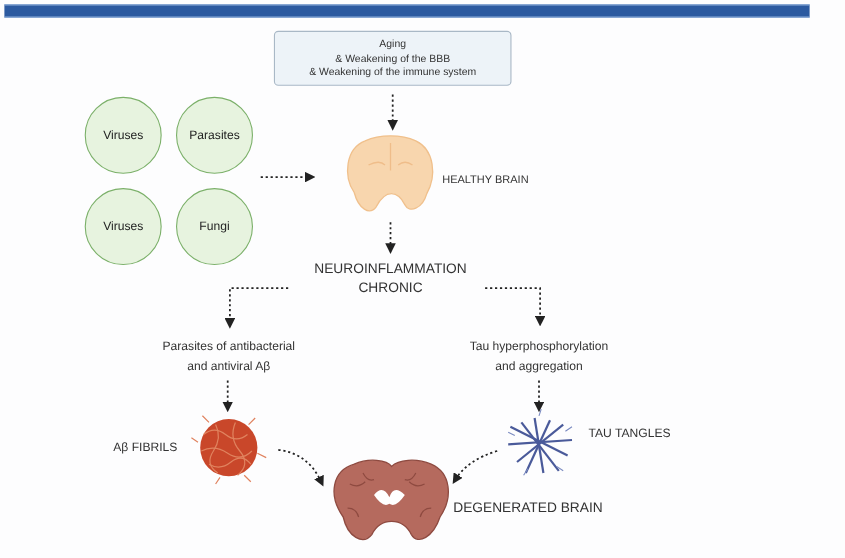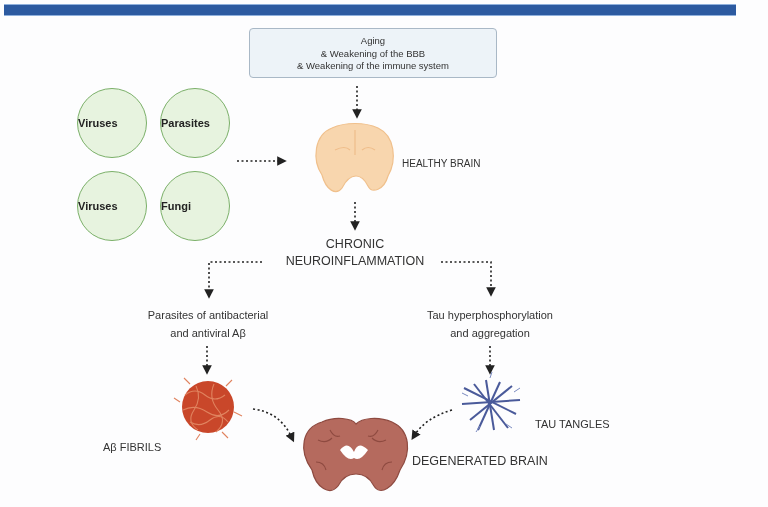--- a/index.html
+++ b/index.html
@@ -1,25 +1,25 @@
 <!DOCTYPE html>
 <html><head>
 <meta charset="utf-8">
 <style>
   html, body { margin:0; padding:0; }
   body { width:768px; height:507px; background:#fdfdfe; position:relative; overflow:hidden;
          font-family:"Liberation Sans", sans-serif; color:#333; }
   .topbar { position:absolute; left:4px; top:4px; width:732px; height:10px; background:#2c5aa0;
             border-top:1px solid #8fb0dc; border-bottom:1px solid #8fb0dc; }
-  .cause-box { position:absolute; left:249px; top:28px; width:248px; height:50px; background:#edf3f8;
+  .cause-box { position:absolute; left:249px; top:28px; width:216px; height:50px; background:#edf3f8;
                border:1px solid #a9b8c6; border-radius:4px; text-align:center; font-size:9.5px;
                line-height:12.5px; padding-top:6px; box-sizing:border-box; color:#333; }
   .circle { position:absolute; width:68px; height:68px; border-radius:50%; background:#e7f3df;
-            border:1.5px solid #7bb069; display:flex; align-items:center; 
-            font-size:11px; font-weight:bold; color:#222; }
+            border:1.5px solid #7bb069; display:flex; align-items:center; justify-content:center;
+            font-size:11px; font-weight:normal; color:#222; }
   .lbl { position:absolute; font-size:12px; color:#333; white-space:nowrap; }
   .center { text-align:center; }
   svg.overlay { position:absolute; left:0; top:0; }
 </style>
 </head>
 <body>
 
 <div class="topbar"></div>
 
 <div class="cause-box">
@@ -93,29 +93,29 @@
     <path d="M340,450 Q348,440 354,452 Q358,440 368,450 Q360,462 354,458 Q348,462 340,450 Z" fill="#fff"></path>
     <g stroke="#8e4a40" stroke-width="1.1" fill="none">
       <path d="M318,440 q8,4 14,-2 M386,440 q-8,4 -14,-2 M316,462 q8,0 10,8 M392,462 q-8,0 -10,8 M330,430 q4,8 10,6 M378,430 q-4,8 -10,6"></path>
     </g>
   </g>
 </svg>
 
 <div class="lbl" style="left:402px;top:158px;font-size:10px;">HEALTHY BRAIN</div>
 
 <div class="lbl center" style="left:265px;top:236px;width:180px;font-size:12.5px;line-height:17px;">
+  <div>NEUROINFLAMMATION</div>
   <div>CHRONIC</div>
-  <div>NEUROINFLAMMATION</div>
 </div>
 
 <div class="lbl center" style="left:118px;top:306px;width:180px;font-size:11px;line-height:18px;">
   <div>Parasites of antibacterial</div>
   <div>and antiviral Aβ</div>
 </div>
 
 <div class="lbl center" style="left:400px;top:306px;width:180px;font-size:11px;line-height:18px;">
   <div>Tau hyperphosphorylation</div>
   <div>and aggregation</div>
 </div>
 
-<div class="lbl" style="left:103px;top:401px;font-size:11px;margin-top:40px;">Aβ FIBRILS</div>
-<div class="lbl" style="left:535px;top:418px;font-size:11px;">TAU TANGLES</div>
+<div class="lbl" style="left:103px;top:401px;font-size:11px;">Aβ FIBRILS</div>
+<div class="lbl" style="left:535px;top:388px;font-size:11px;">TAU TANGLES</div>
 <div class="lbl" style="left:412px;top:454px;font-size:12.5px;">DEGENERATED BRAIN</div>
 
 </body></html>

